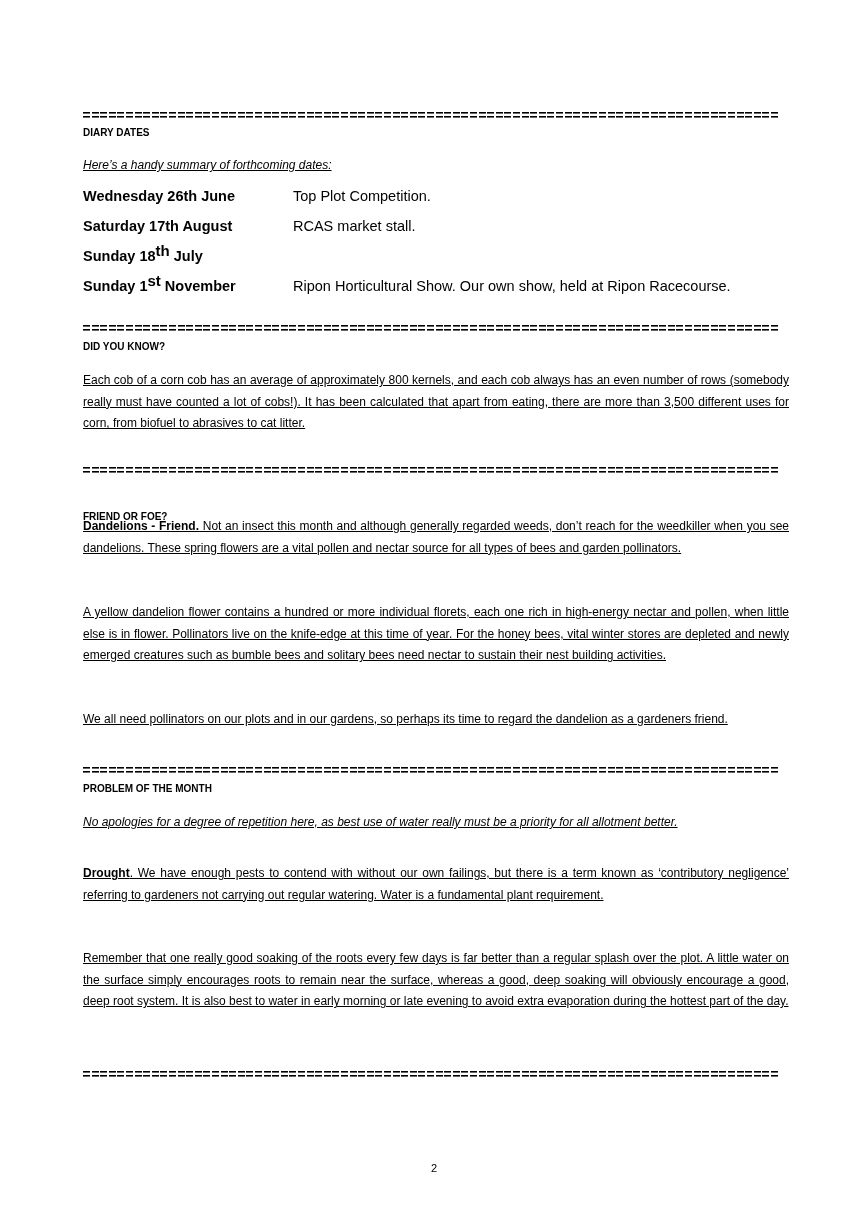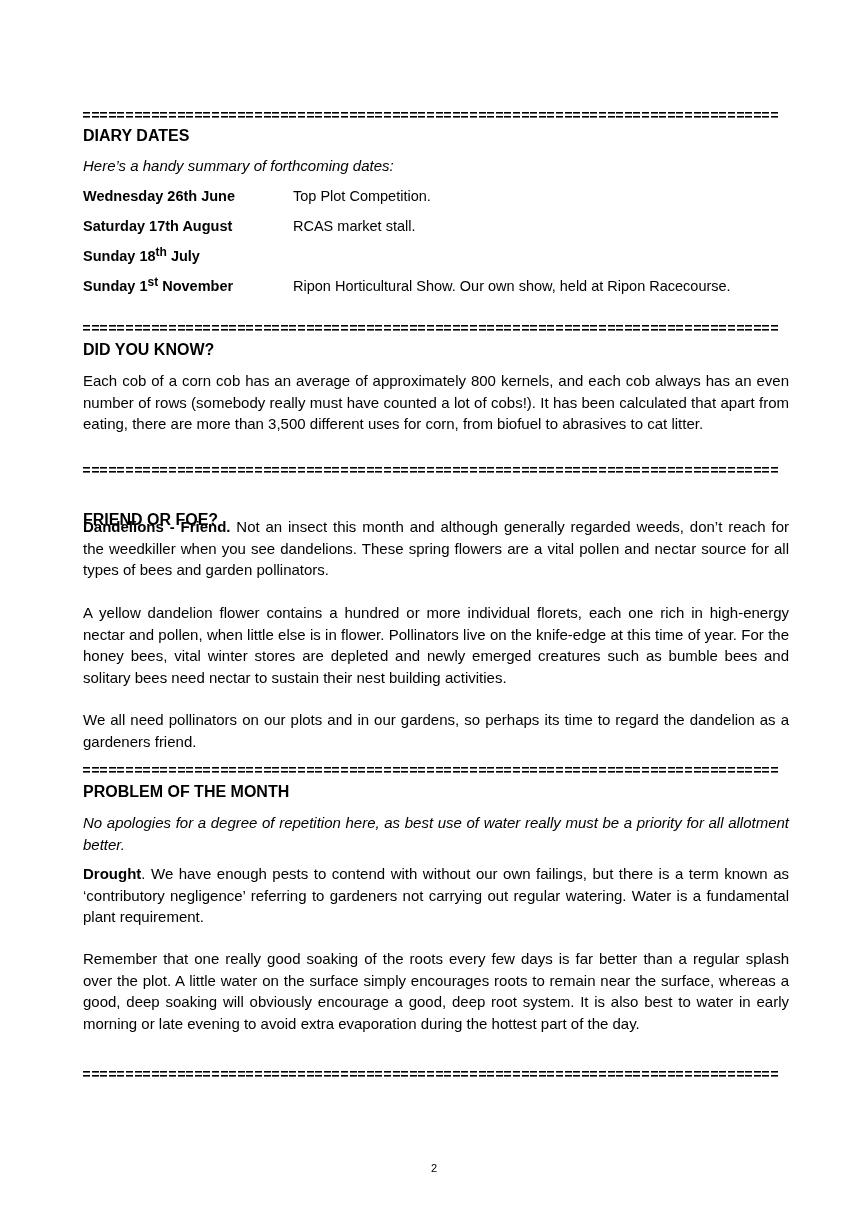--- a/index.html
+++ b/index.html
@@ -3,29 +3,29 @@
 <meta charset="utf-8">
 <style>
   html, body { margin: 0; padding: 0; background: #ffffff; }
   body { width: 868px; height: 1228px; position: relative; overflow: hidden;
          font-family: "Liberation Sans", sans-serif; color: #000; }
   .page { position: absolute; left: 83px; top: 0; width: 706px; }
   .sep { position: absolute; left: 0; width: 697px; height: 6px;
          background:
            repeating-linear-gradient(90deg, #000 0 7px, transparent 7px 8.6px) top/100% 1.6px no-repeat,
            repeating-linear-gradient(90deg, #000 0 7px, transparent 7px 8.6px) bottom/100% 1.6px no-repeat; }
-  .heading { position: absolute; left: 0; font-weight: bold; font-size: 16px; }
-  .para { position: absolute; left: 0; width: 706px; font-size: 15px; line-height: 21.7px;
-          text-align: justify; }
+  .heading { position: absolute; left: 0; font-weight: bold; font-size: 10px; }
+  .para { position: absolute; left: 0; width: 706px; font-size: 12px; line-height: 21.7px;
+          text-align: justify; text-decoration: underline; }
   .italic { font-style: italic; }
   .b { font-weight: bold; }
   .row { position: absolute; left: 0; width: 706px; font-size: 14.5px; height: 20px; }
   .row .date { position: absolute; left: 0; font-weight: bold; }
   .row .event { position: absolute; left: 210px; }
-  sup { font-size: 12px; vertical-align: 5px; line-height: 0; }
+  sup { font-size: 15px; vertical-align: 5px; line-height: 0; }
   .pagenum { position: absolute; left: 0; width: 868px; top: 1162px; text-align: center; font-size: 11px; }
 </style>
 </head>
 <body>
 
 <div class="page">
   <div class="sep" style="top:112px"></div>
   <div class="heading" style="top:127px">DIARY DATES</div>
   <div class="para italic" style="top:155px">Here’s a handy summary of forthcoming dates:</div>
 

